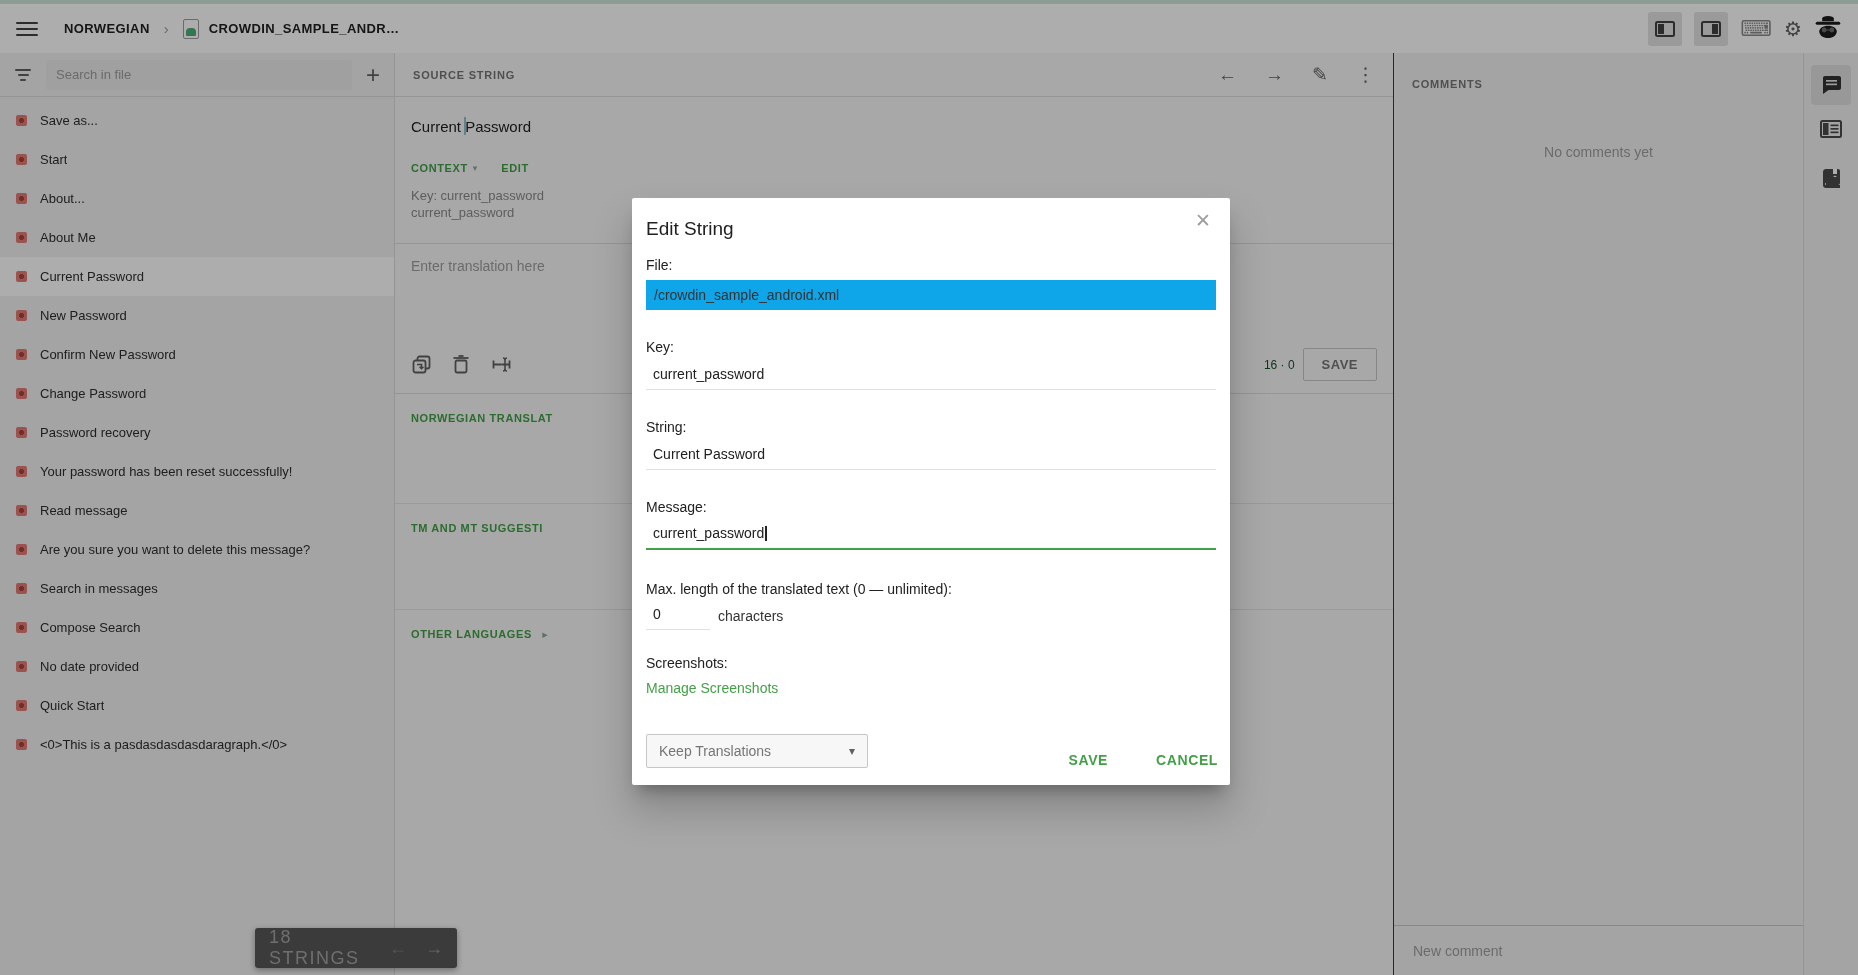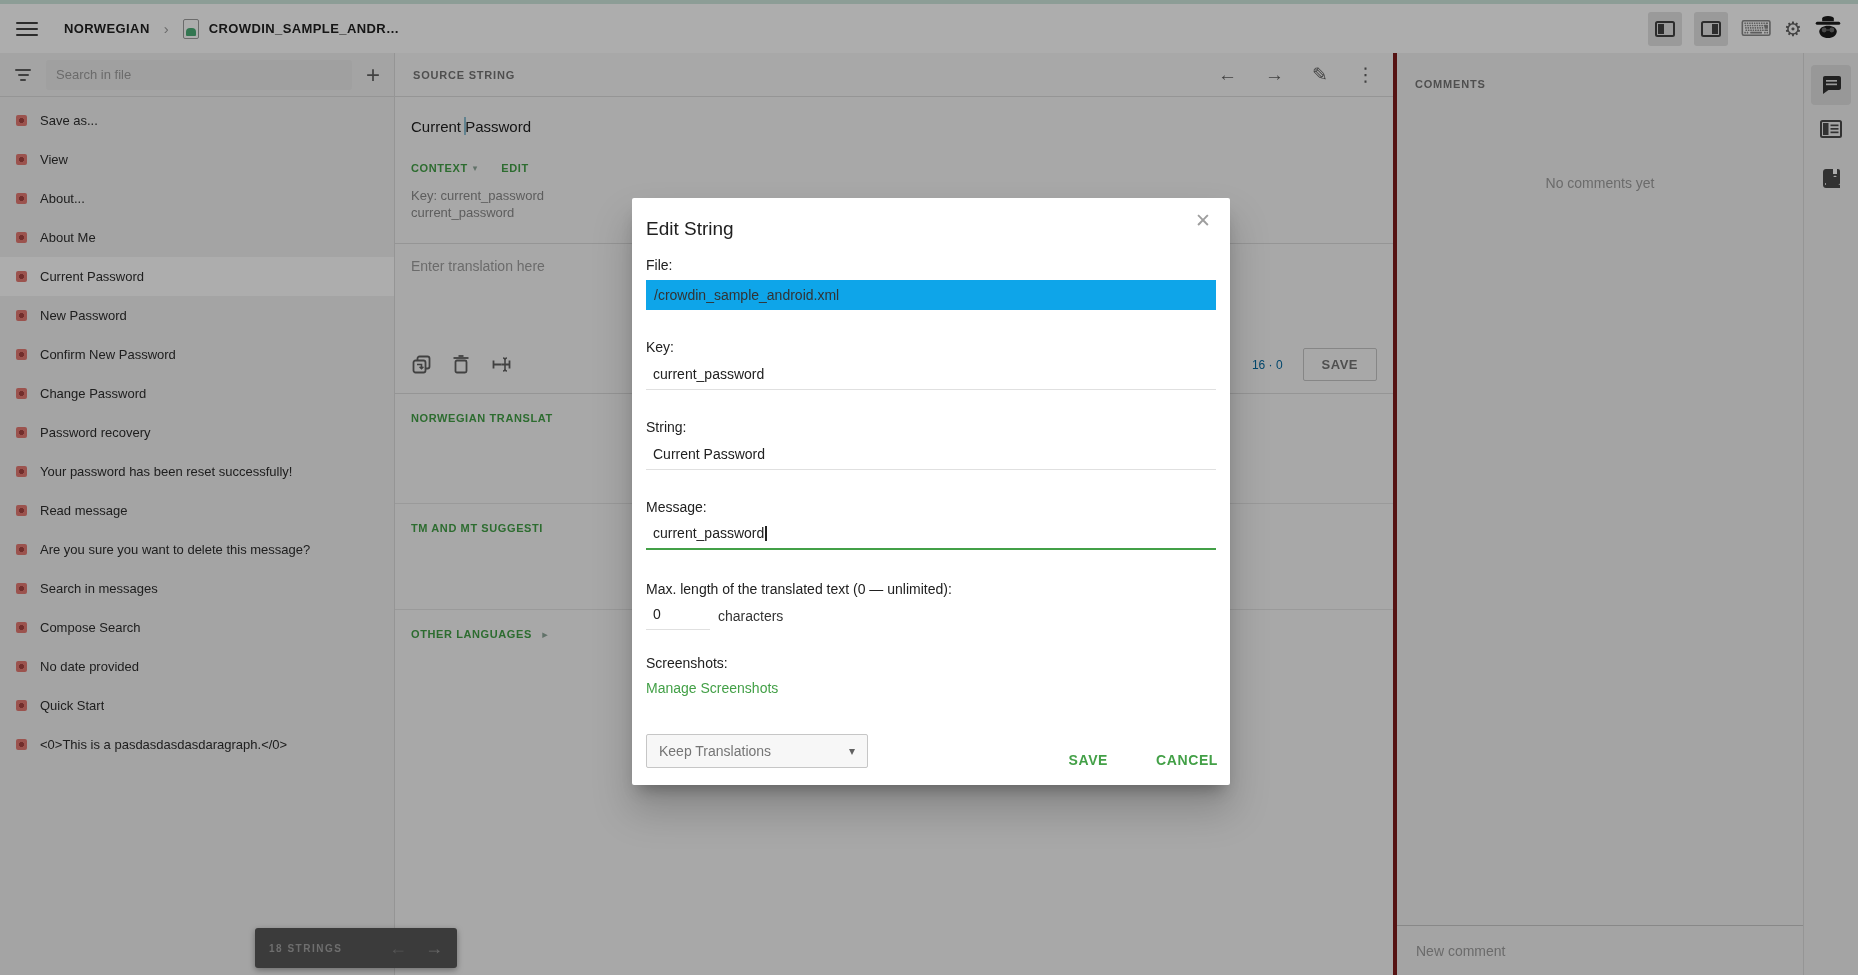--- a/index.html
+++ b/index.html
@@ -33,21 +33,21 @@
 
   .strings-list { padding-top:4px; overflow:hidden; flex:1; }
   .srow { height:39px; display:flex; align-items:center; padding:0 14px 0 16px; cursor:pointer; white-space:nowrap; overflow:hidden; }
   .srow.selected { background:#ffffff; }
   .red-ic { width:11px; height:11px; border-radius:2px; flex:none; margin-right:13px;
             background:radial-gradient(circle 2.5px at center, #a94442 0 2.5px, #e57b74 2.6px); }
   .srow-label { font-size:13px; color:#2e2e2e; overflow:hidden; text-overflow:clip; }
 
   .strings-pill { position:absolute; left:255px; top:875px; width:202px; height:40px; background:#575757; border-radius:3px;
                   box-shadow:0 2px 6px rgba(0,0,0,.35); display:flex; align-items:center; padding:0 14px; z-index:5; }
-  .strings-pill .cnt { font-size:10px; font-weight:bold; letter-spacing:1.5px; color:#a3a3a3; }
+  .strings-pill .cnt { font-size:18px; font-weight:normal; letter-spacing:1.5px; color:#a3a3a3; }
   .pill-arrow { font-size:18px; line-height:1; cursor:pointer; }
   .pill-arrow.back { color:#7d7d7d; margin-left:auto; }
   .pill-arrow.fwd { color:#989898; margin-left:18px; }
 
   
   .editor { flex:1; background:#f8f8f8; display:flex; flex-direction:column; }
   .ed-header { height:44px; border-bottom:1px solid #dcdcdc; display:flex; align-items:center; padding:0 18px; flex:none; }
   .panel-h { font-size:11px; font-weight:bold; color:#757575; letter-spacing:.8px; }
   .ed-tools { margin-left:auto; display:flex; align-items:center; gap:28px; }
   .tool { font-size:19px; color:#616161; cursor:pointer; line-height:1; }
@@ -60,29 +60,29 @@
   .ctx-caret { font-size:9px; color:#90a89b; margin-left:5px; }
   .edit-link { margin-left:24px; }
   .meta-line { font-size:13px; color:#8a8a8a; line-height:17px; }
 
   .translation-block { height:150px; border-bottom:1px solid #dcdcdc; display:flex; flex-direction:column; justify-content:space-between; padding:14px 16px 12px; flex:none; }
   .tr-placeholder { font-size:14px; color:#9e9e9e; cursor:text; }
   .tr-toolbar { display:flex; align-items:center; }
   .tr-icons { display:flex; align-items:center; gap:20px; }
   .tr-icons svg { cursor:pointer; }
   .tr-right { margin-left:auto; display:flex; align-items:center; }
-  .counter { font-size:12px; color:#0369a1; margin-right:20px; }
+  .counter { font-size:12px; color:#14532d; margin-right:8px; }
   .save-btn { border:1px solid #c6c6c6; border-radius:2px; background:transparent; padding:8px 18px; font-size:13px; font-weight:bold; color:#757575; letter-spacing:.5px; cursor:pointer; font-family:inherit; }
 
   .section { padding:14px 16px; border-bottom:1px solid #e3e3e3; flex:none; }
   .section.s1 { height:110px; } .section.s2 { height:106px; }
   .sec-caret { font-size:11px; color:#90a89b; margin-left:6px; }
 
   
-  .comments { width:410px; background:#f2f2f2; border-left:4px solid #7f1d1d; display:flex; flex-direction:column;gap:31px; }
+  .comments { width:410px; background:#f2f2f2; border-left:1px solid #7f1d1d; display:flex; flex-direction:column; }
   .comments-header { padding:21px 18px 10px; flex:none; }
   .comments-empty { text-align:center; margin-top:42px; font-size:14px; color:#9e9e9e; }
   .comments-spacer { flex:1; }
   .new-comment { border-top:1px solid #c9c9c9; height:50px; display:flex; align-items:center; padding:0 19px; font-size:14px; color:#9e9e9e; cursor:text; }
 
   .right-strip { width:55px; background:#f2f2f2; border-left:1px solid #dcdcdc; display:flex; flex-direction:column; align-items:center; padding-top:12px; }
   .strip-active { width:40px; height:40px; background:#e0e0e0; border-radius:4px; display:flex; align-items:center; justify-content:center; cursor:pointer; margin-bottom:15px; }
   .strip-ic { cursor:pointer; margin-bottom:26px; }
 
   
@@ -163,21 +163,21 @@
       <div class="search-input">Search in file</div>
       <div class="plus-btn">+</div>
     </div>
     <div class="strings-list">
         <div class="srow">
         <span class="red-ic"></span>
         <span class="srow-label">Save as...</span>
       </div>
         <div class="srow">
         <span class="red-ic"></span>
-        <span class="srow-label">View</span>
+        <span class="srow-label">Start</span>
       </div>
         <div class="srow">
         <span class="red-ic"></span>
         <span class="srow-label">About...</span>
       </div>
         <div class="srow">
         <span class="red-ic"></span>
         <span class="srow-label">About Me</span>
       </div>
         <div class="srow selected">

